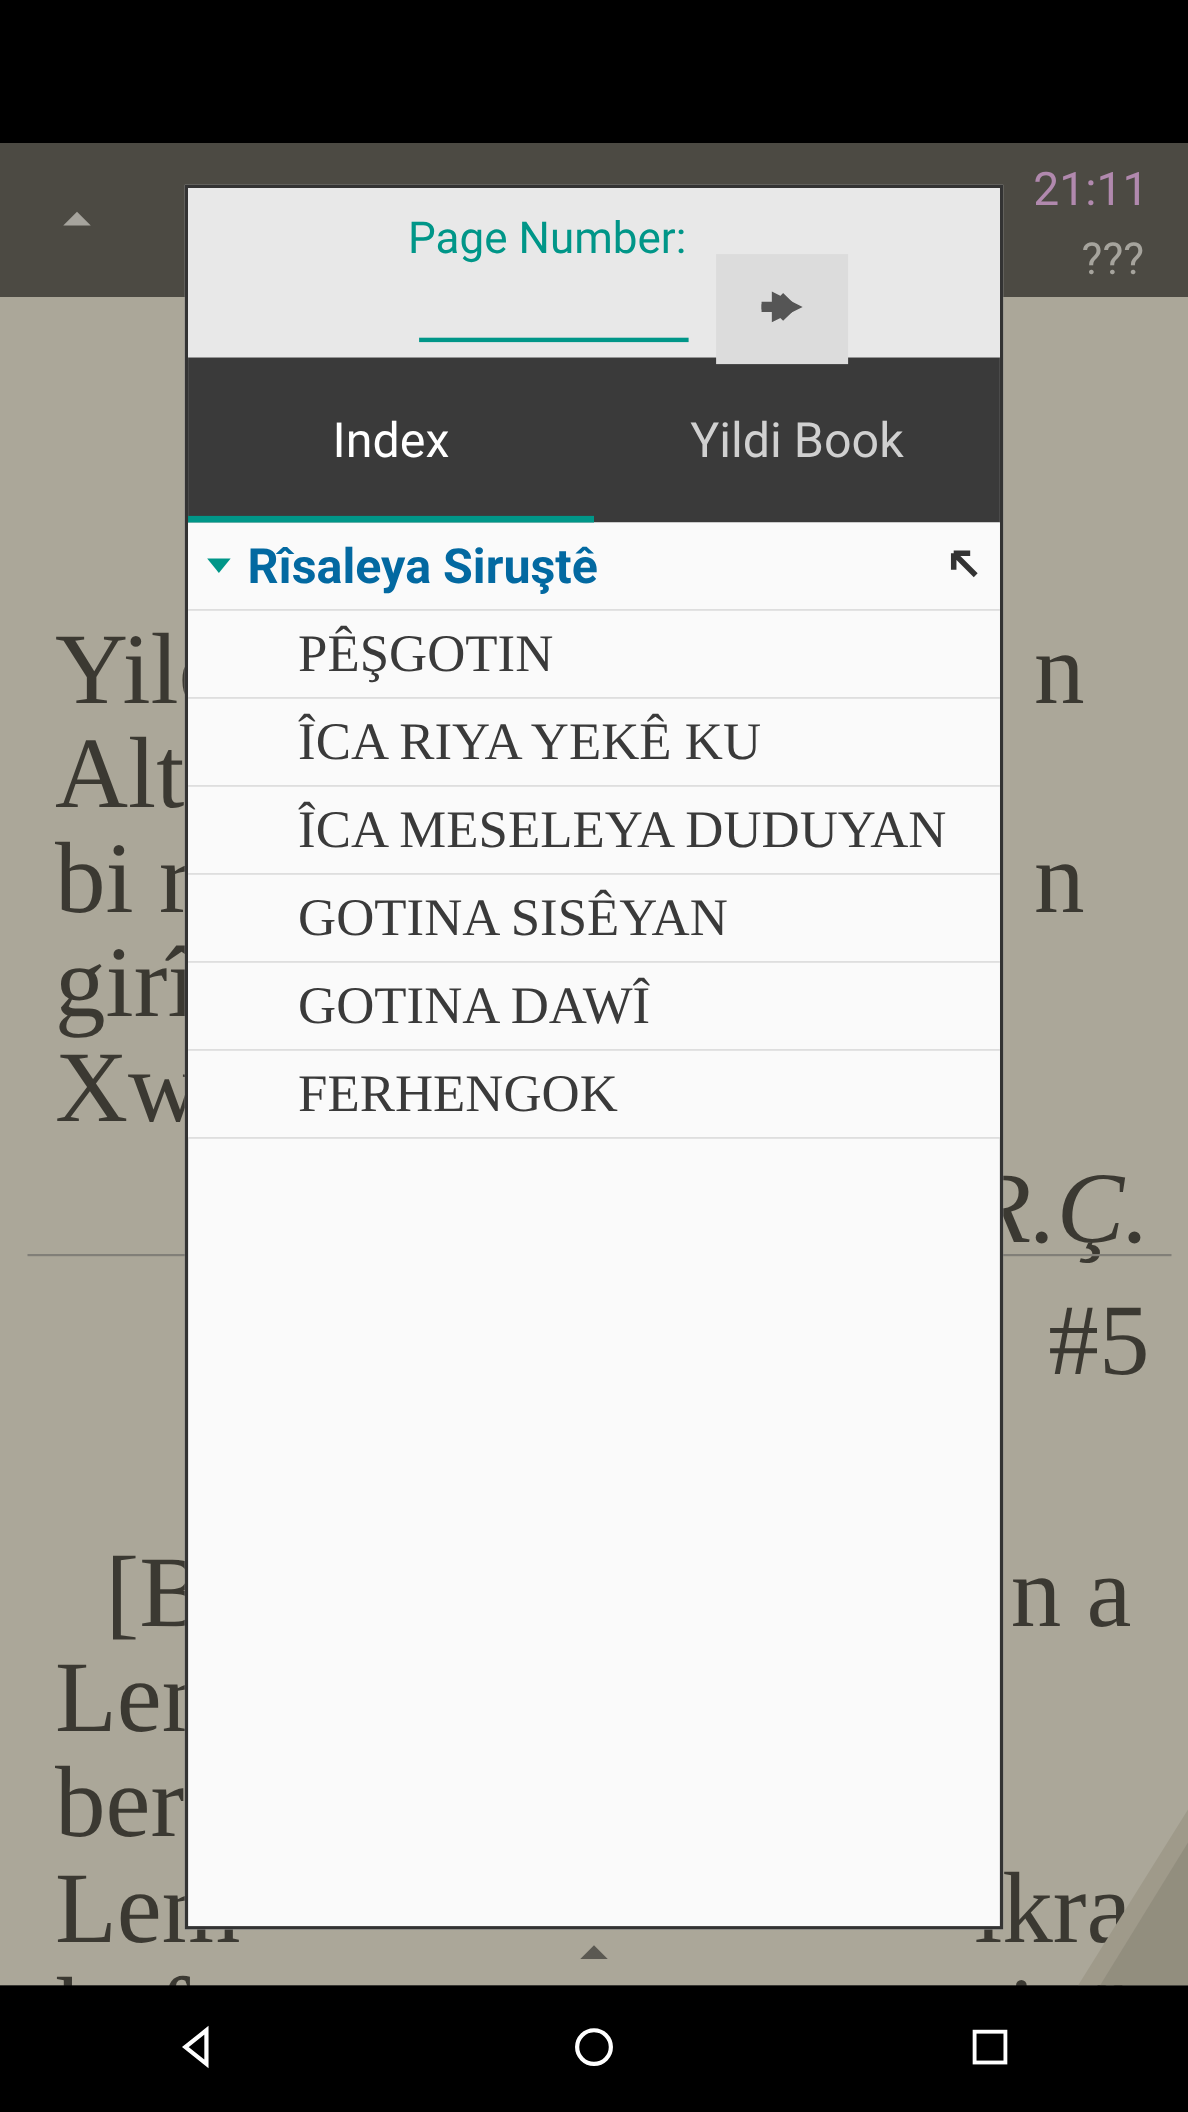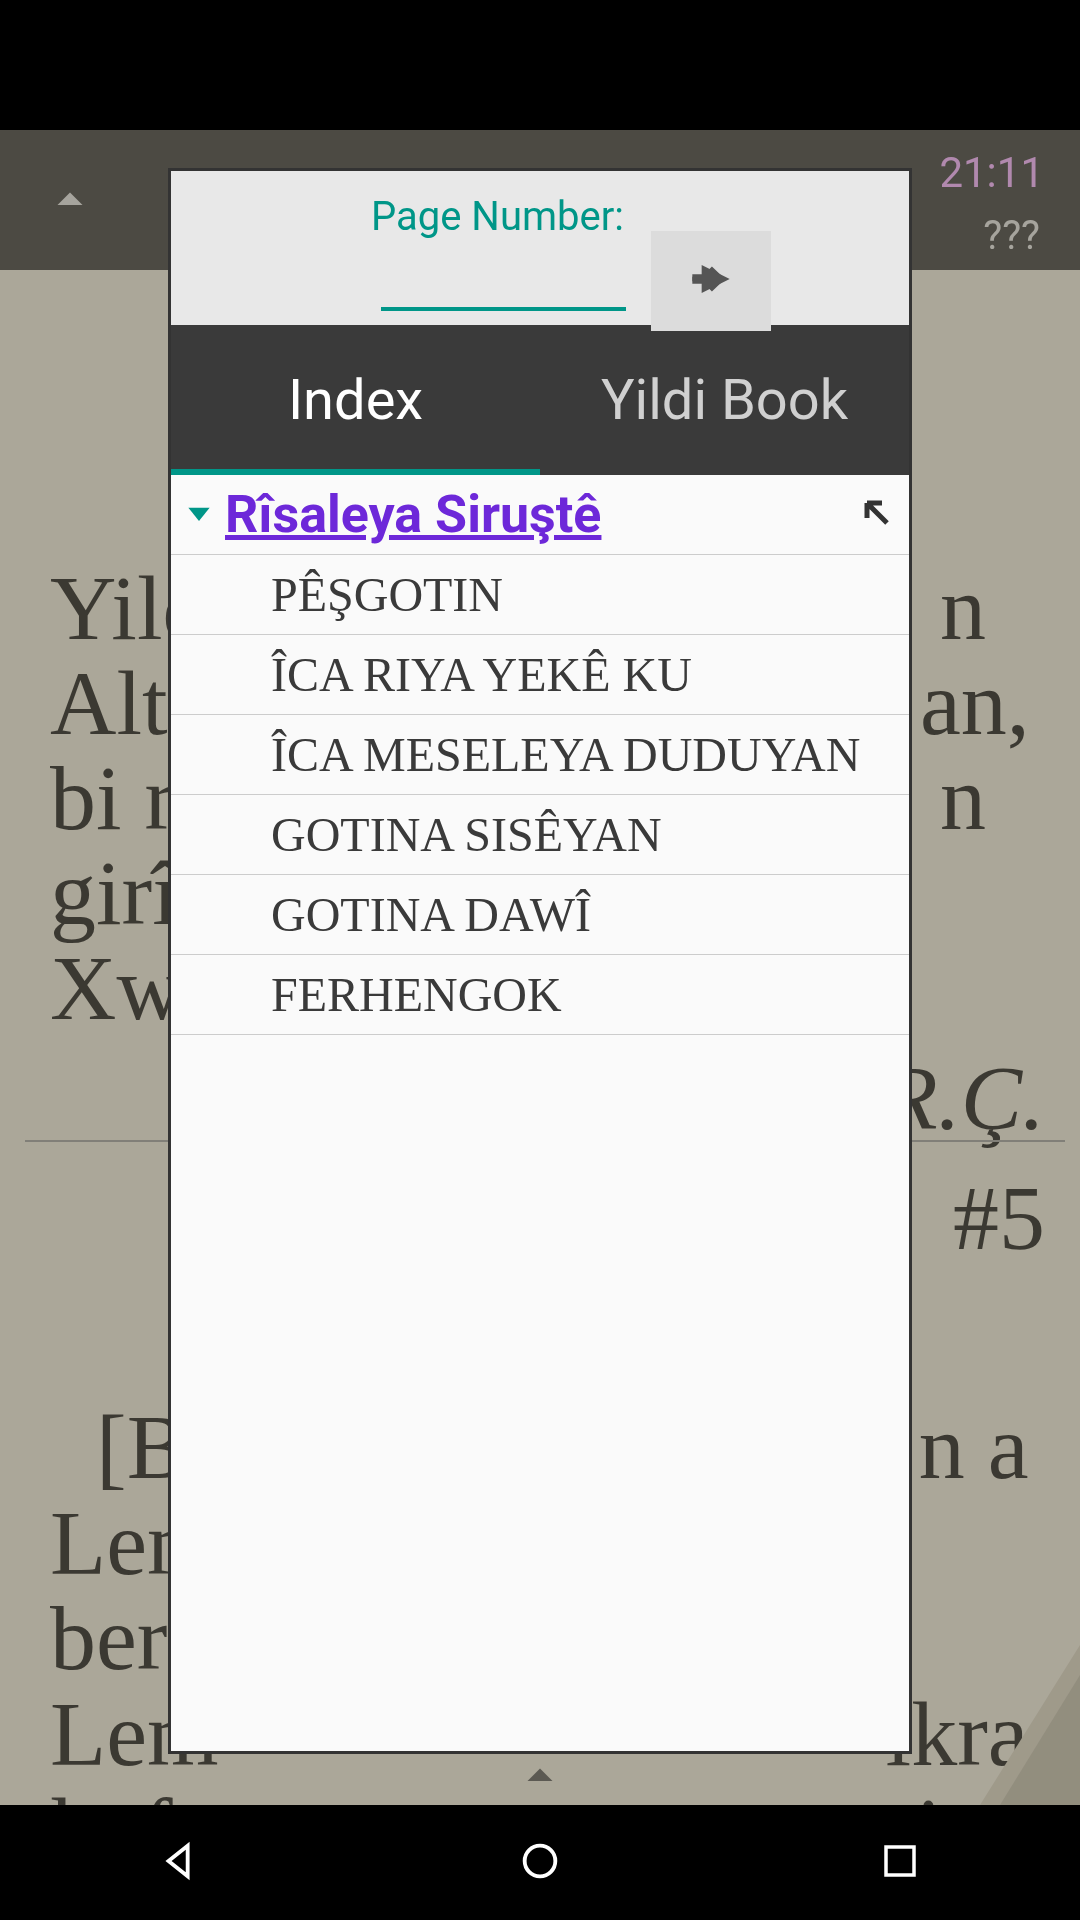--- a/index.html
+++ b/index.html
@@ -38,28 +38,28 @@
   
   
   .modal { position: absolute; top: 168px; left: 168px; width: 744px; height: 1586px; background: #fafafa; border: 3px solid #333; }
   
   .modal-top { height: 154px; background: #e8e8e8; display: flex; align-items: flex-start; padding-top: 16px; }
   .page-label { color: #009688; font-size: 40px; margin-left: 200px; margin-top: 6px; }
   .page-input-wrap { position: absolute; top: 90px; left: 210px; width: 245px; height: 50px; border-bottom: 4px solid #009688; }
   .go-button { position: absolute; top: 60px; left: 480px; width: 120px; height: 100px; background: #dcdcdc; display: flex; align-items: center; justify-content: center; }
   
   .tabs { height: 150px; background: #3a3a3a; display: flex; }
-  .tab { flex: 1; display: flex; align-items: center; justify-content: center; color: #d0d0d0; font-size: 56px; position: relative; }
+  .tab { flex: 1; display: flex; align-items: center; justify-content: center; color: #d0d0d0; font-size: 44px; position: relative; }
   .tab.active { color: #fff; }
   .tab.active::after { content: ""; position: absolute; bottom: 0; left: 0; right: 0; height: 6px; background: #009688; }
   
   .index-list { background: #fafafa; }
   .root-row { display: flex; align-items: center; height: 80px; padding: 0 12px; border-bottom: 1px solid #ccc; }
   .root-row .tri { margin-right: 10px; }
-  .root-row .root-title { color: #6d28d9; font-weight: bold; font-size: 52px; flex: 1; text-decoration: underline; }
+  .root-row .root-title { color: #0369a1; font-weight: bold; font-size: 44px; flex: 1; }
   .root-row .nw-icon { width: 40px; }
   
   .child-row { height: 80px; display: flex; align-items: center; padding-left: 100px; border-bottom: 1px solid #ccc; font-size: 48px; color: #3a3a3a; font-family: Georgia, serif; }
   
   
   .navbar { position: absolute; bottom: 0; left: 0; right: 0; height: 115px; background: #000; display: flex; align-items: center; justify-content: space-around; }
   .navbtn { width: 80px; height: 80px; display: flex; align-items: center; justify-content: center; }
 </style>
 </head>
 <body>
@@ -75,21 +75,21 @@
       <svg width="60" height="60" viewBox="0 0 24 24">
           <path fill="#ddd" d="M7 14l5-5 5 5z"></path>
         </svg>
     </span>
     <span class="time">21:11</span>
     <span class="qmarks">???</span>
   </div>
 
   <div class="bg-text">
     <div class="bg-line1"><span>Yildi</span><span style="position:absolute; left:890px;">n</span></div>
-    <div class="bg-line2"><span>Altir</span><span style="position:absolute; left:870px;">an,</span></div>
+    <div class="bg-line2"><span>Altir</span></div>
     <div class="bg-line3"><span>bi re</span><span style="position:absolute; left:890px;">n</span></div>
     <div class="bg-line4"><span>girîn</span></div>
     <div class="bg-line5"><span>Xwe</span></div>
     <div class="bg-rc">R.Ç.</div>
     <div class="bg-divider"></div>
     <div class="bg-hash">#5</div>
     <div class="bg-para" style="white-space:pre;">  [Be                              n a
 Lem                             i
 ber g
 Lem                             ikra

